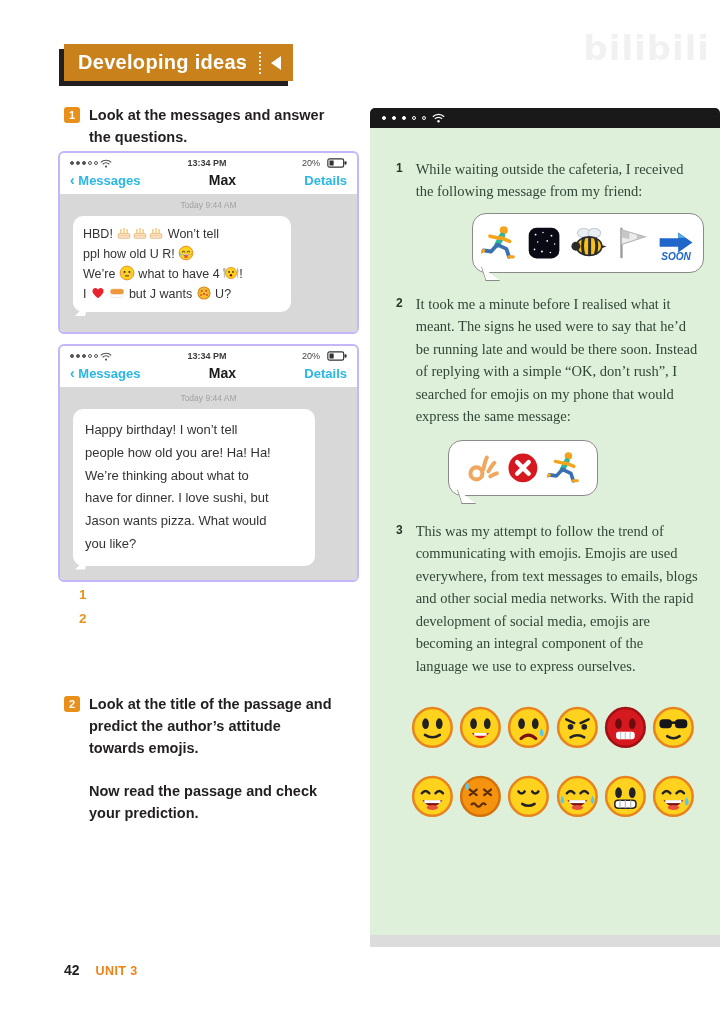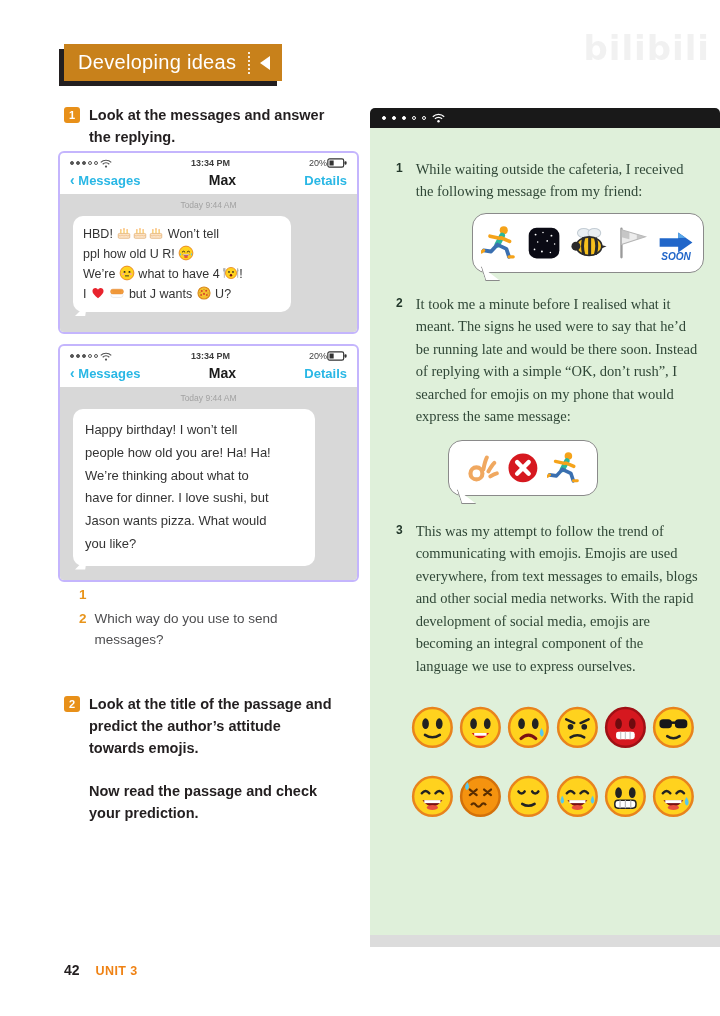--- a/index.html
+++ b/index.html
@@ -6,21 +6,21 @@
   #page{position:relative;width:720px;height:1016px;background:#ffffff;overflow:hidden;
         font-family:"Liberation Sans",sans-serif;color:#231f20;}
 
   
   .watermark{position:absolute;top:28px;right:10px;font-size:34px;font-weight:bold;
              letter-spacing:1px;color:rgba(120,120,120,0.10);font-family:"DejaVu Sans",sans-serif;}
 
   
   .banner{position:absolute;left:64px;top:44px;height:37px;background:#c8811b;
           box-shadow:-5px 5px 0 0 #231f20;display:flex;align-items:center;padding:0 12px 0 14px;}
-  .banner .title{color:#fff;font-size:20px;font-weight:normal;letter-spacing:.3px;}
+  .banner .title{color:#fff;font-size:20px;font-weight:bold;letter-spacing:.3px;}
   .banner .sep{height:22px;border-left:2px dotted rgba(255,255,255,.85);margin:0 10px 0 12px;}
   .banner .tri{width:0;height:0;border-top:7px solid transparent;border-bottom:7px solid transparent;
                border-right:10px solid #ffffff;}
 
   
   .ex{position:absolute;display:flex;gap:9px;}
   .badge{flex:0 0 auto;width:16px;height:16px;margin-top:2px;background:#e89019;border-radius:3px;
          color:#fff;font-size:11px;font-weight:bold;display:flex;align-items:center;justify-content:center;}
   .ex-text{font-size:14.5px;font-weight:bold;line-height:1.5;white-space:pre-line;width:262px;}
   .followup{position:absolute;left:89px;top:781px;font-size:14.5px;font-weight:bold;line-height:1.5;
@@ -30,21 +30,21 @@
   .phone{position:absolute;left:58px;width:297px;background:#fff;border:2px solid #c4b5fd;
          border-radius:6px;overflow:hidden;display:flex;flex-direction:column;}
   #phone1{top:151px;height:179px;}
   #phone2{top:344px;height:234px;}
   .statusrow{display:flex;align-items:center;justify-content:space-between;padding:5px 10px 2px 10px;
              font-size:9px;color:#444;}
   .sig{display:flex;align-items:center;gap:2px;}
   .d{width:4px;height:4px;border-radius:50%;border:1px solid #555;box-sizing:border-box;}
   .d.f{background:#555;}
   .statusrow .time{font-weight:bold;color:#3c3c3c;}
-  .batt{display:flex;align-items:center;gap:0;}
+  .batt{display:flex;align-items:center;gap:7px;}
   .navrow{display:flex;align-items:center;justify-content:space-between;padding:2px 10px 6px 10px;gap:15px;}
   .navlink{color:#29b7e5;font-size:13px;font-weight:bold;}
   .navlink .chev{font-size:14px;}
   .navtitle{font-size:14px;font-weight:bold;color:#1a1a1a;}
   .msgarea{flex:1;background:#d8d8d8;padding-top:6px;}
   .datelabel{text-align:center;font-size:8.5px;color:#a2a2a2;margin-bottom:6px;}
   .bubble{position:relative;margin-left:13px;background:#fff;border-radius:10px;color:#333;}
   .bubble:after{content:'';position:absolute;left:2px;bottom:-4px;width:12px;height:12px;background:#fff;
                 clip-path:polygon(0 100%,100% 0,85% 100%);}
   #bubble1{width:198px;padding:8px 10px;font-size:12.5px;line-height:1.6;}
@@ -97,21 +97,21 @@
 
   <div class="banner">
     <span class="title">Developing ideas</span>
     <span class="sep"></span>
     <span class="tri"></span>
   </div>
 
   <div class="ex" style="left:64px;top:105px;">
     <span class="badge">1</span>
     <span class="ex-text">Look at the messages and answer
-the replying.</span>
+the questions.</span>
   </div>
 
   <div class="phone" id="phone1">
     <div class="statusrow">
       <span class="sig">
         <span class="d f"></span>
           <span class="d f"></span>
           <span class="d f"></span>
           <span class="d"></span>
           <span class="d"></span>
@@ -242,22 +242,20 @@
 you like?</div>
     </div>
   </div>
 
   <div class="qlist">
     <div class="q">
       <span class="qnum">1</span>
     </div>
     <div class="q">
       <span class="qnum">2</span>
-      <span class="qtext">Which way do you use to send
-messages?</span>
     </div>
   </div>
 
   <div class="ex" style="left:64px;top:694px;">
     <span class="badge">2</span>
     <span class="ex-text">Look at the title of the passage and
 predict the author’s attitude
 towards emojis.</span>
   </div>
   <div class="followup">Now read the passage and check

